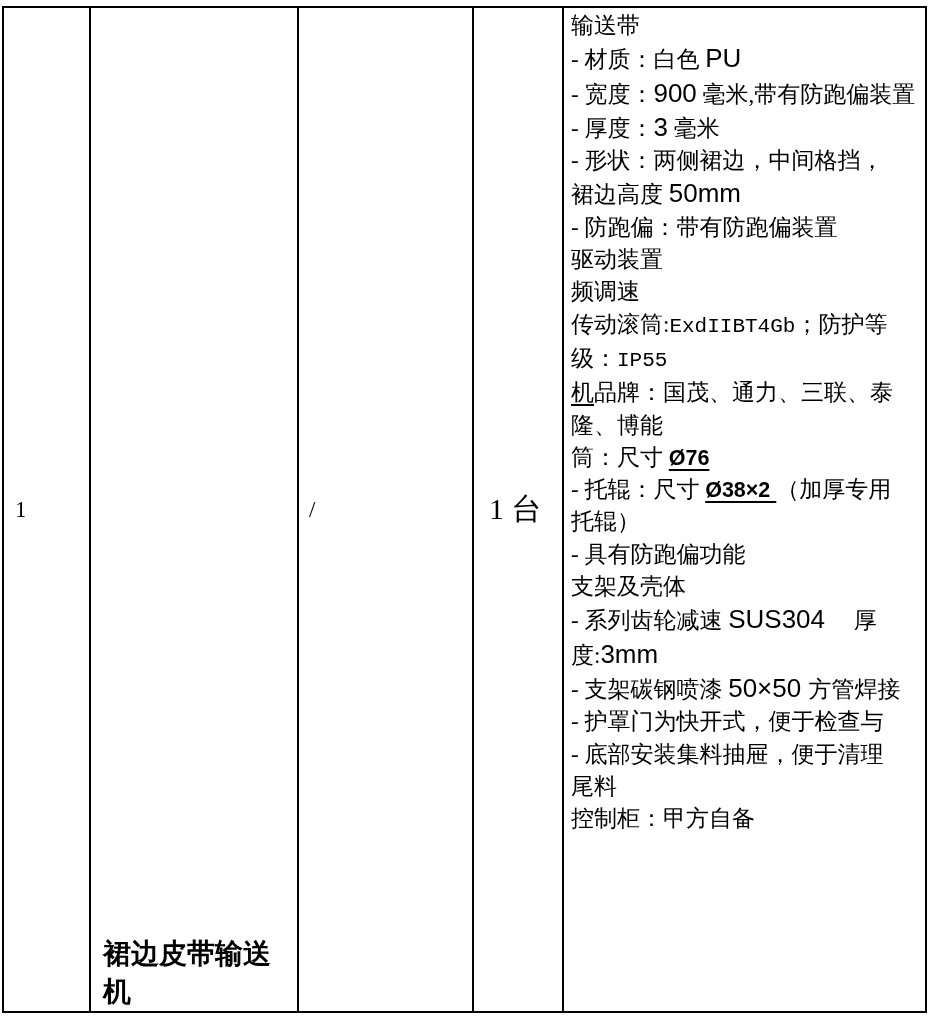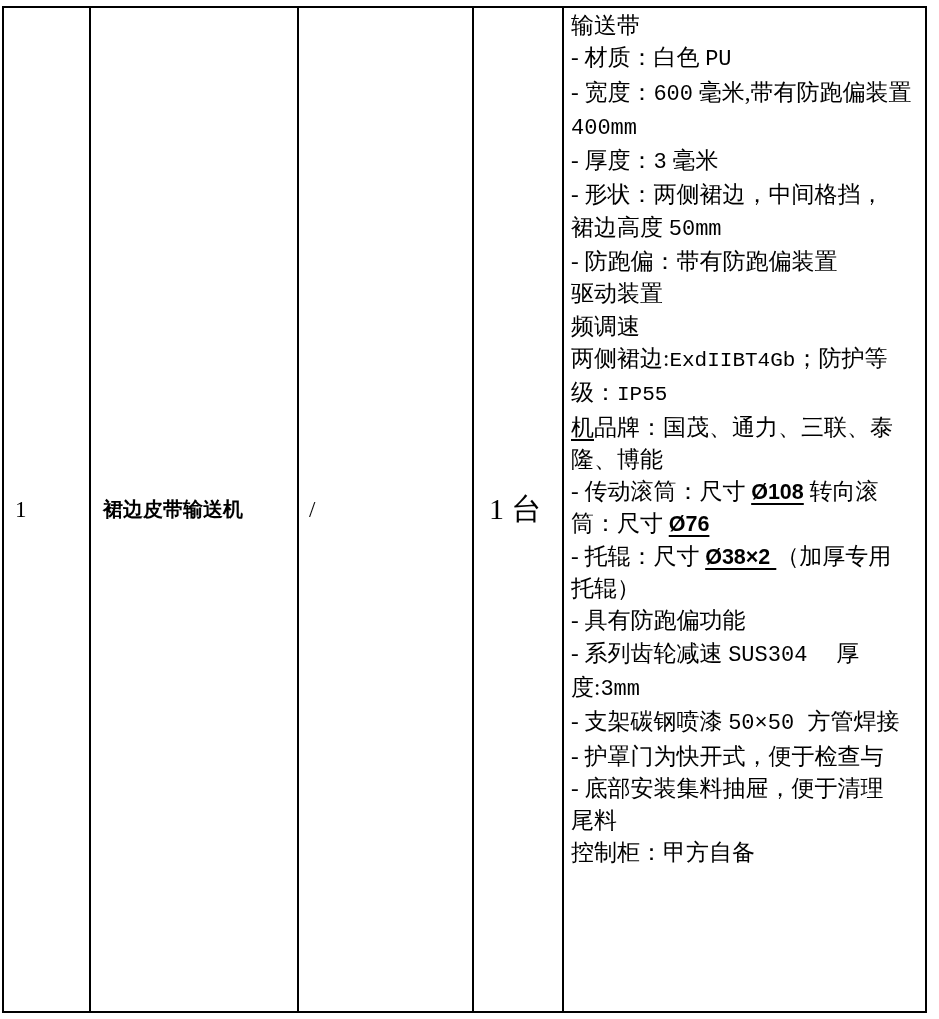--- a/index.html
+++ b/index.html
@@ -28,36 +28,36 @@
     border: 2px solid #000000;
     display: flex;
     background: #ffffff;
   }
   .cell {
     box-sizing: border-box;
     border-right: 2px solid #000000;
     height: 100%;
   }
   .c1 { width: 87px;  display: flex; align-items: center; padding-left: 11px; font-size: 23px; }
-  .c2 { width: 208px; display: flex; align-items: center; padding-left: 12px; font-size: 20px; font-weight: bold; letter-spacing: 0px; }
+  .c2 { width: 208px; display: flex; align-items: flex-end; padding-left: 12px; font-size: 28px; font-weight: bold; letter-spacing: 0px; }
   .c3 { width: 175px; display: flex; align-items: center; padding-left: 10px; font-size: 23px; }
   .c4 { width: 90px;  display: flex; align-items: center; padding-left: 15px; font-size: 30px; white-space: nowrap; }
   .c5 {
     flex: 1;
     border-right: none;
     padding: 2px 7px 0 7px;
     font-size: 23px;
     line-height: 32.3px;
     overflow: hidden;
   }
   .spec-line {
     white-space: nowrap;
   }
   
-  .s  { font-family: Liberation Mono, monospace; font-size: 22px; }
+  .s  { font-family: Liberation Sans, sans-serif; font-size: 26px; }
   .sb { font-family: "Liberation Sans", "DejaVu Sans", sans-serif; font-size: 21.5px; font-weight: bold; }
   .m  { font-family: "Liberation Mono", "DejaVu Sans Mono", monospace; font-size: 21px; }
   .u  { text-decoration: underline; text-decoration-thickness: 2px; text-underline-offset: 4px; }
 </style>
 </head>
 <body>
 
 <div class="page">
   <div class="doc-table">
     <div class="cell c1">
@@ -68,37 +68,36 @@
     </div>
     <div class="cell c3">
       <span>/</span>
     </div>
     <div class="cell c4">
       <span>1 台</span>
     </div>
     <div class="cell c5">
         <div class="spec-line"><span>输送带</span></div>
         <div class="spec-line"><span>- 材质：白色 </span><span class="s">PU</span></div>
-        <div class="spec-line"><span>- 宽度：</span><span class="s">600</span><span> 毫米,带有防跑偏装置</span></div>
-        <div class="spec-line"><span class="s">400mm</span></div>
+        <div class="spec-line"><span>- 宽度：</span><span class="s">900</span><span> 毫米,带有防跑偏装置</span></div>
         <div class="spec-line"><span>- 厚度：</span><span class="s">3</span><span> 毫米</span></div>
         <div class="spec-line"><span>- 形状：两侧裙边，中间格挡，</span></div>
         <div class="spec-line"><span>裙边高度 </span><span class="s">50mm</span></div>
         <div class="spec-line"><span>- 防跑偏：带有防跑偏装置</span></div>
         <div class="spec-line"><span>驱动装置</span></div>
         <div class="spec-line"><span>频调速</span></div>
-        <div class="spec-line"><span>两侧裙边:</span><span class="m">ExdIIBT4Gb</span><span>；防护等</span></div>
+        <div class="spec-line"><span>传动滚筒:</span><span class="m">ExdIIBT4Gb</span><span>；防护等</span></div>
         <div class="spec-line"><span>级：</span><span class="m">IP55</span></div>
         <div class="spec-line"><span class="u">机</span><span>品牌：国茂、通力、三联、泰</span></div>
         <div class="spec-line"><span>隆、博能</span></div>
-        <div class="spec-line"><span>- 传动滚筒：尺寸 </span><span class="sb u">Ø108</span><span> 转向滚</span></div>
         <div class="spec-line"><span>筒：尺寸 </span><span class="sb u">Ø76</span></div>
         <div class="spec-line"><span>- 托辊：尺寸 </span><span class="sb u">Ø38×2&nbsp;</span><span>（加厚专用</span></div>
         <div class="spec-line"><span>托辊）</span></div>
         <div class="spec-line"><span>- 具有防跑偏功能</span></div>
+        <div class="spec-line"><span>支架及壳体</span></div>
         <div class="spec-line"><span>- 系列齿轮减速 </span><span class="s">SUS304</span><span>　&nbsp;厚</span></div>
         <div class="spec-line"><span>度:</span><span class="s">3mm</span></div>
         <div class="spec-line"><span>- 支架碳钢喷漆 </span><span class="s">50×50 </span><span>方管焊接</span></div>
         <div class="spec-line"><span>- 护罩门为快开式，便于检查与</span></div>
         <div class="spec-line"><span>- 底部安装集料抽屉，便于清理</span></div>
         <div class="spec-line"><span>尾料</span></div>
         <div class="spec-line"><span>控制柜：甲方自备</span></div>
       </div>
   </div>
 </div>

